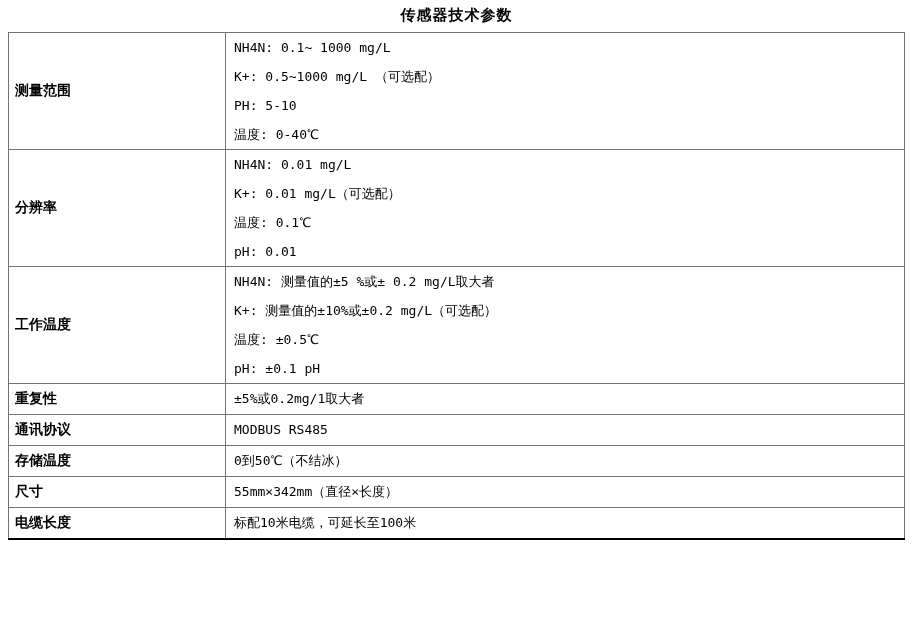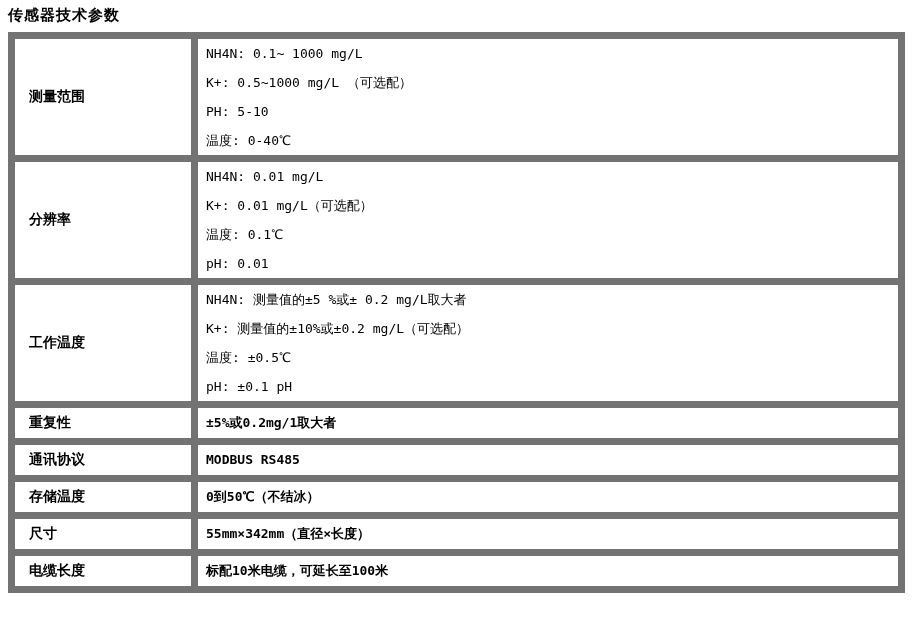--- a/index.html
+++ b/index.html
@@ -13,55 +13,55 @@
   }
   .page {
     padding: 6px 7px 0 8px;
   }
   .page-title {
     font-size: 15px;
     font-weight: bold;
     letter-spacing: 1px;
     margin-bottom: 7px;
     color: #000000;
+    text-align: center;
   }
   table.spec-table {
     border-collapse: collapse;
     width: 897px;
     table-layout: fixed;
     border: 1px solid #000000;
     border-bottom-width: 2px;
   }
   table.spec-table td {
-    border: 7px solid #737373;
+    border: 1px solid #737373;
     vertical-align: middle;
   }
   td.label-cell {
-    width: 183px;
+    width: 217px;
     font-weight: bold;
     font-size: 14px;
-    padding-left: 14px;
+    padding-left: 6px;
     font-family: "DejaVu Sans", "Liberation Sans", sans-serif;
   }
   td.value-cell {
     padding-left: 8px;
     font-weight: normal;
     font-size: 13px;
     font-family: "DejaVu Sans Mono", "Liberation Mono", monospace;
   }
   td.value-cell .value-line {
     line-height: 29px;
     white-space: nowrap;
   }
   tr.single-row td {
     height: 30px;
   }
   tr.single-row td.value-cell .value-line {
     line-height: 30px;
-    font-weight: bold;
   }
 </style>
 </head>
 <body>
 
 <div class="page">
   <div class="page-title">传感器技术参数</div>
 
   <table class="spec-table">
     <tbody>

